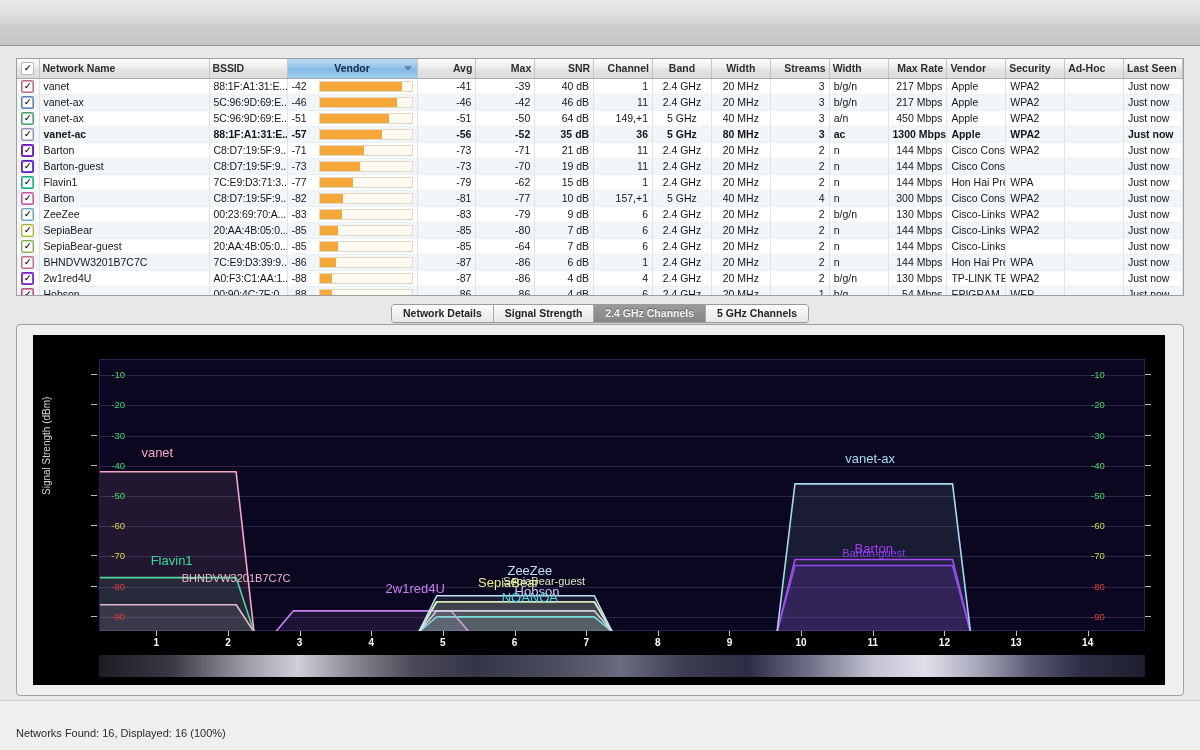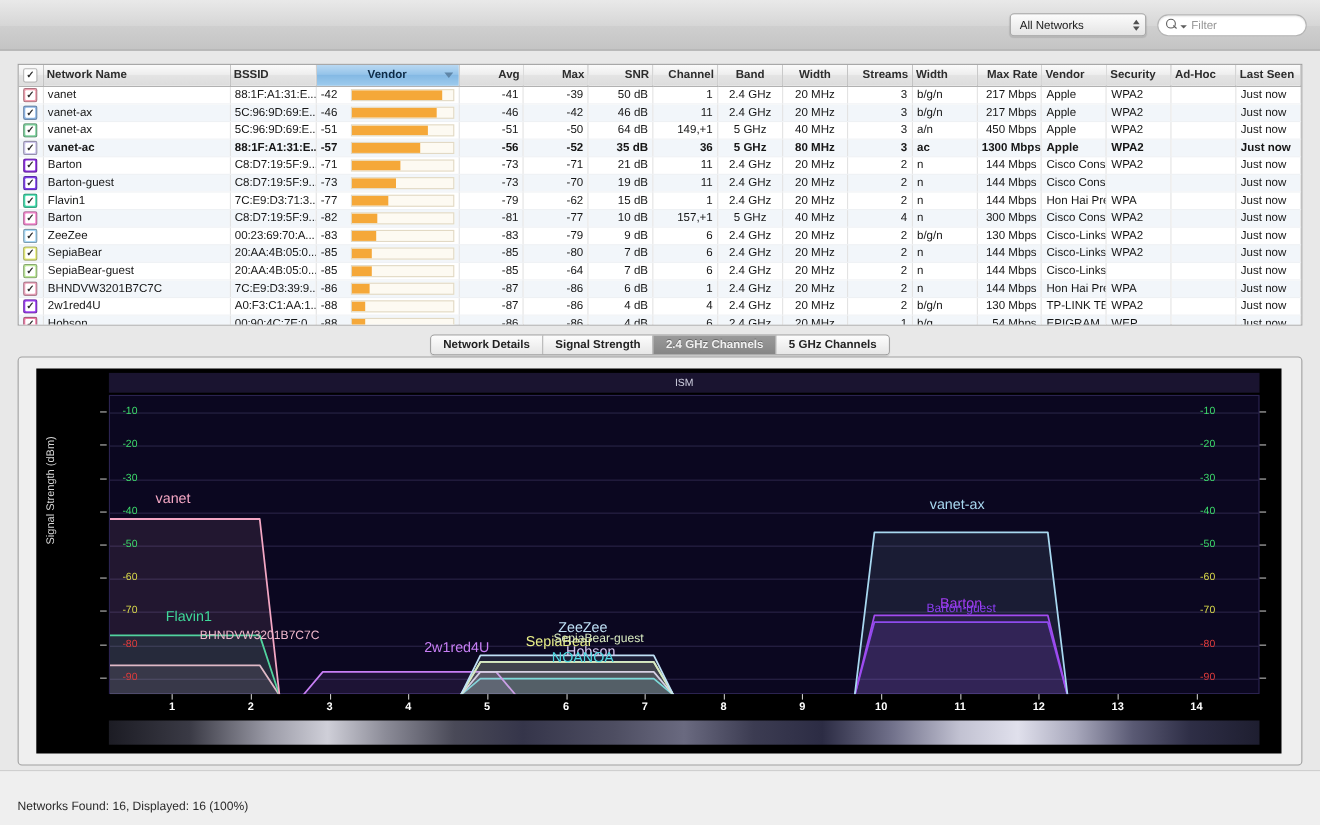--- a/index.html
+++ b/index.html
@@ -236,34 +236,20 @@
   }
   .status-text {
     position: absolute; left: 16px; top: 26px;
     font-size: 11px; color: #2b2b2b;
   }
 </style>
 </head>
 <body>
 
 <div class="toolbar">
-  <div class="tb-right">
-    <div class="popup">
-      <span class="ptxt">All Networks</span>
-      <span class="parrows">
-        <span class="up"></span>
-          <span class="dn"></span>
-      </span>
-    </div>
-    <div class="searchbox">
-      <span class="mag"></span>
-      <span class="mag-car"></span>
-      <span class="search-ph">Filter</span>
-    </div>
-  </div>
 </div>
 
 <div class="table-panel">
   <table class="nettable">
     <thead>
       <tr id="hdr-row">
           <th class="c-chk"><span class="swatchchk" style="background: rgb(255, 255, 255);">
               <span class="inner">✓</span>
             </span></th>
           <th class="c-name"><span>Network Name</span></th>
@@ -294,21 +280,21 @@
           <td class="c-sig">
             <div class="sigcell">
               <span class="sigval">-42</span>
               <span class="sigtrack">
                 <span class="sigfill" style="display: block; width: 90%;"></span>
               </span>
             </div>
           </td>
           <td class="c-num">-41</td>
           <td class="c-num">-39</td>
-          <td class="c-num">50 dB</td>
+          <td class="c-num">40 dB</td>
           <td class="c-num">1</td>
           <td class="c-mid">2.4 GHz</td>
           <td class="c-mid">20 MHz</td>
           <td class="c-num">3</td>
           <td class="c-left">b/g/n</td>
           <td class="c-num">217 Mbps</td>
           <td class="c-left">Apple</td>
           <td class="c-left">WPA2</td>
           <td class="c-left"></td>
           <td class="c-left">Just now</td>
@@ -694,23 +680,20 @@
       </div>
       <div class="tab">
         <span>5 GHz Channels</span>
       </div>
     </div>
 </div>
 
 <div class="chart-panel">
   <div class="chart-canvas">
     <div class="ylabel">Signal Strength (dBm)</div>
-    <div class="ism-band">
-      <span>ISM</span>
-    </div>
     <div class="plot" id="plot">
         <div class="gridline" style="top: 256.889px;"></div>
         <div class="gridline" style="top: 226.667px;"></div>
         <div class="gridline" style="top: 196.444px;"></div>
         <div class="gridline" style="top: 166.222px;"></div>
         <div class="gridline" style="top: 136px;"></div>
         <div class="gridline" style="top: 105.778px;"></div>
         <div class="gridline" style="top: 75.5556px;"></div>
         <div class="gridline" style="top: 45.3333px;"></div>
         <div class="gridline" style="top: 15.1111px;"></div>

